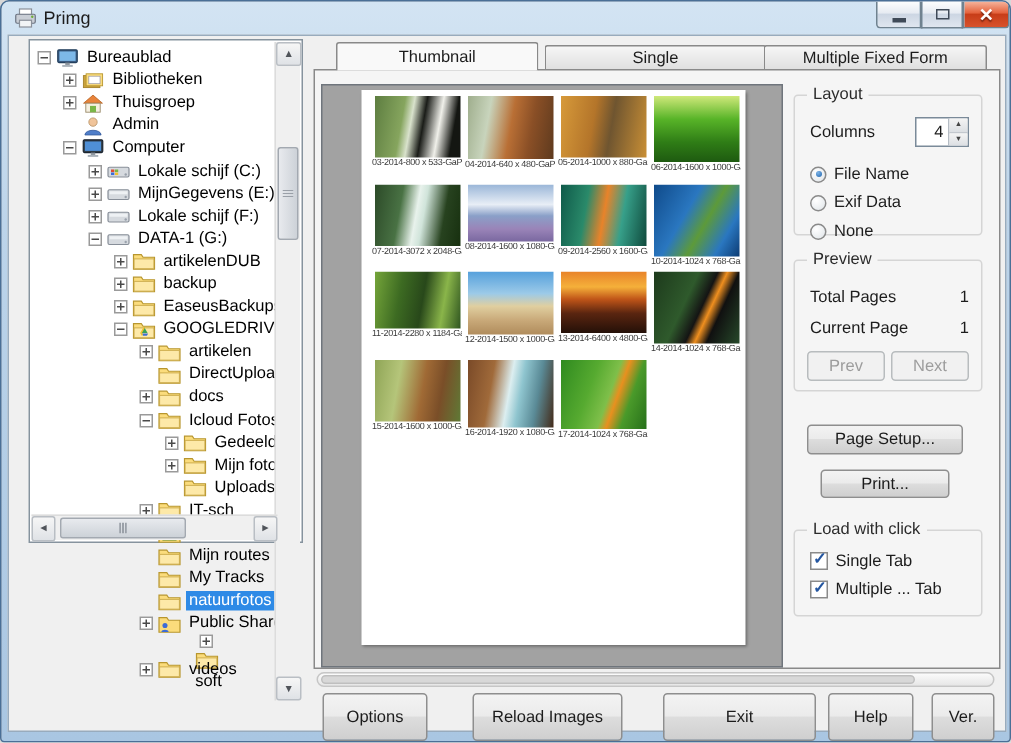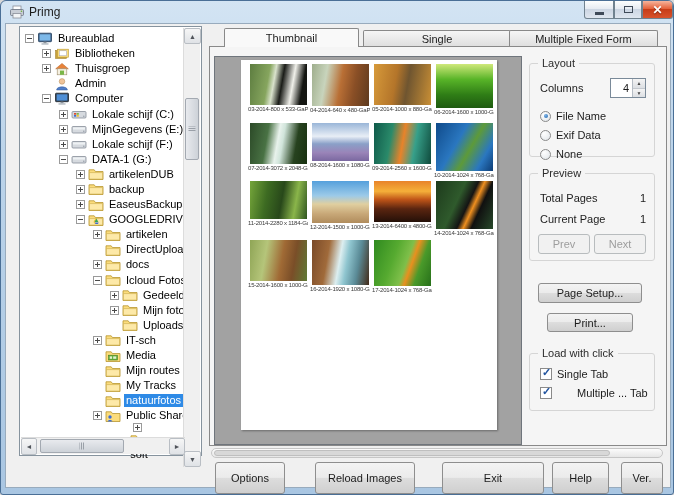--- a/index.html
+++ b/index.html
@@ -12,21 +12,21 @@
   .winbtn{position:absolute;top:0;height:18px;border:1px solid #70828f;border-top:none;display:flex;align-items:center;justify-content:center;}
   #btn-min{left:583px;width:30px;border-radius:0 0 0 3px;background:linear-gradient(180deg,#fdfefe,#e6ebf2 45%,#ccd6e3 50%,#dfe6ef);}
   #btn-max{left:613px;width:28px;background:linear-gradient(180deg,#fdfefe,#e6ebf2 45%,#ccd6e3 50%,#dfe6ef);}
   #btn-close{left:641px;width:31px;border-radius:0 0 3px 0;background:linear-gradient(180deg,#f6b49c,#e4623c 45%,#c73d18 50%,#d8522c);}
   .glyph-min{width:9px;height:3px;background:#3f4a58;margin-top:8px;}
   .glyph-max{width:9px;height:7px;border:1.5px solid #3f4a58;background:transparent;}
   .glyph-close{color:#fff;font-size:12px;font-weight:bold;line-height:1;text-shadow:0 1px 1px #7a2410;}
   
   #client{position:absolute;left:4px;top:22px;width:666px;height:465px;background:#f0f0f0;border:1px solid #98abbd;}
   
-  #tree-panel{position:absolute;left:18px;top:25px;width:183px;height:430px;background:#fff;border:1px solid #86939e;}
+  #tree-panel{position:absolute;left:18px;top:25px;width:183px;height:336px;background:#fff;border:1px solid #86939e;}
   #tree-rows{position:absolute;left:2px;top:2px;width:163px;height:438px;overflow:hidden;padding-top:2px;}
   .tree-row{height:15.1px;display:flex;align-items:center;font-size:11px;color:#000;white-space:nowrap;}
   .expander{flex:0 0 9px;width:9px;height:9px;border:1px solid #9a9a9a;background:#fff;position:relative;margin-right:3px;}
   .expander::before{content:"";position:absolute;left:1px;top:3px;width:5px;height:1px;background:#4a4a4a;}
   .expander.plus::after{content:"";position:absolute;left:3px;top:1px;width:1px;height:5px;background:#4a4a4a;}
   .expander-spacer{flex:0 0 12px;}
   .tree-icon{flex:0 0 16px;height:14px;margin-right:3px;display:flex;align-items:center;}
   .tree-label{padding:0 2px;line-height:13px;}
   .tree-label.selected{background:#2e8ae6;color:#fff;}
   
@@ -579,21 +579,21 @@
   <div id="btn-page-setup" class="btn">Page Setup...</div>
   <div id="btn-print" class="btn">Print...</div>
 
   <div id="group-load" class="groupbox">
     <span class="groupbox-title">Load with click</span>
     <div id="load-checks">
         <div class="check-row" style="top: 14px;">
           <span class="checkbox on"></span>
           <span>Single Tab</span>
         </div>
-        <div class="check-row" style="top: 33px; gap: 20px;">
+        <div class="check-row" style="top: 33px;">
           <span class="checkbox on"></span>
           <span>Multiple ... Tab</span>
         </div>
       </div>
   </div>
 
   <div id="main-sbh">
     <div class="mthumb"></div>
   </div>
 

